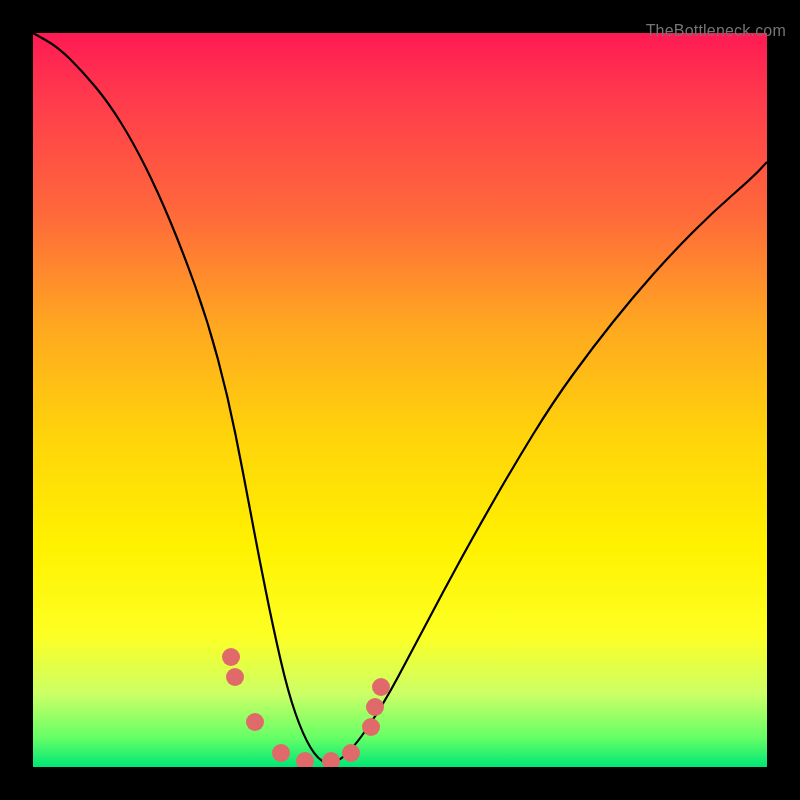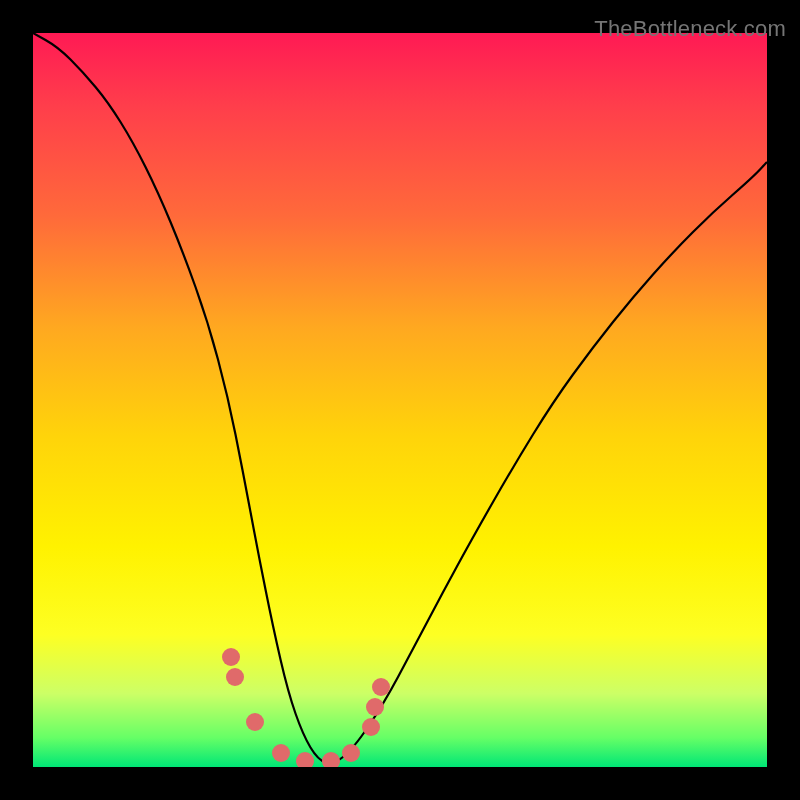--- a/index.html
+++ b/index.html
@@ -33,24 +33,24 @@
       #ffd40a 55%,
       #fff200 70%,
       #fdff23 82%,
       #ccff66 90%,
       #66ff66 96%,
       #00e676 100%
     );
   }
   .watermark {
     position: absolute;
-    top: 16px;
+    top: 22px;
     right: 14px;
     color: #757575;
-    font-size: 22px;
+    font-size: 16px;
     font-weight: 500;
     letter-spacing: 0.2px;
   }
   svg.curve {
     position: absolute;
     left: 0;
     top: 0;
     width: 734px;
     height: 734px;
   }

